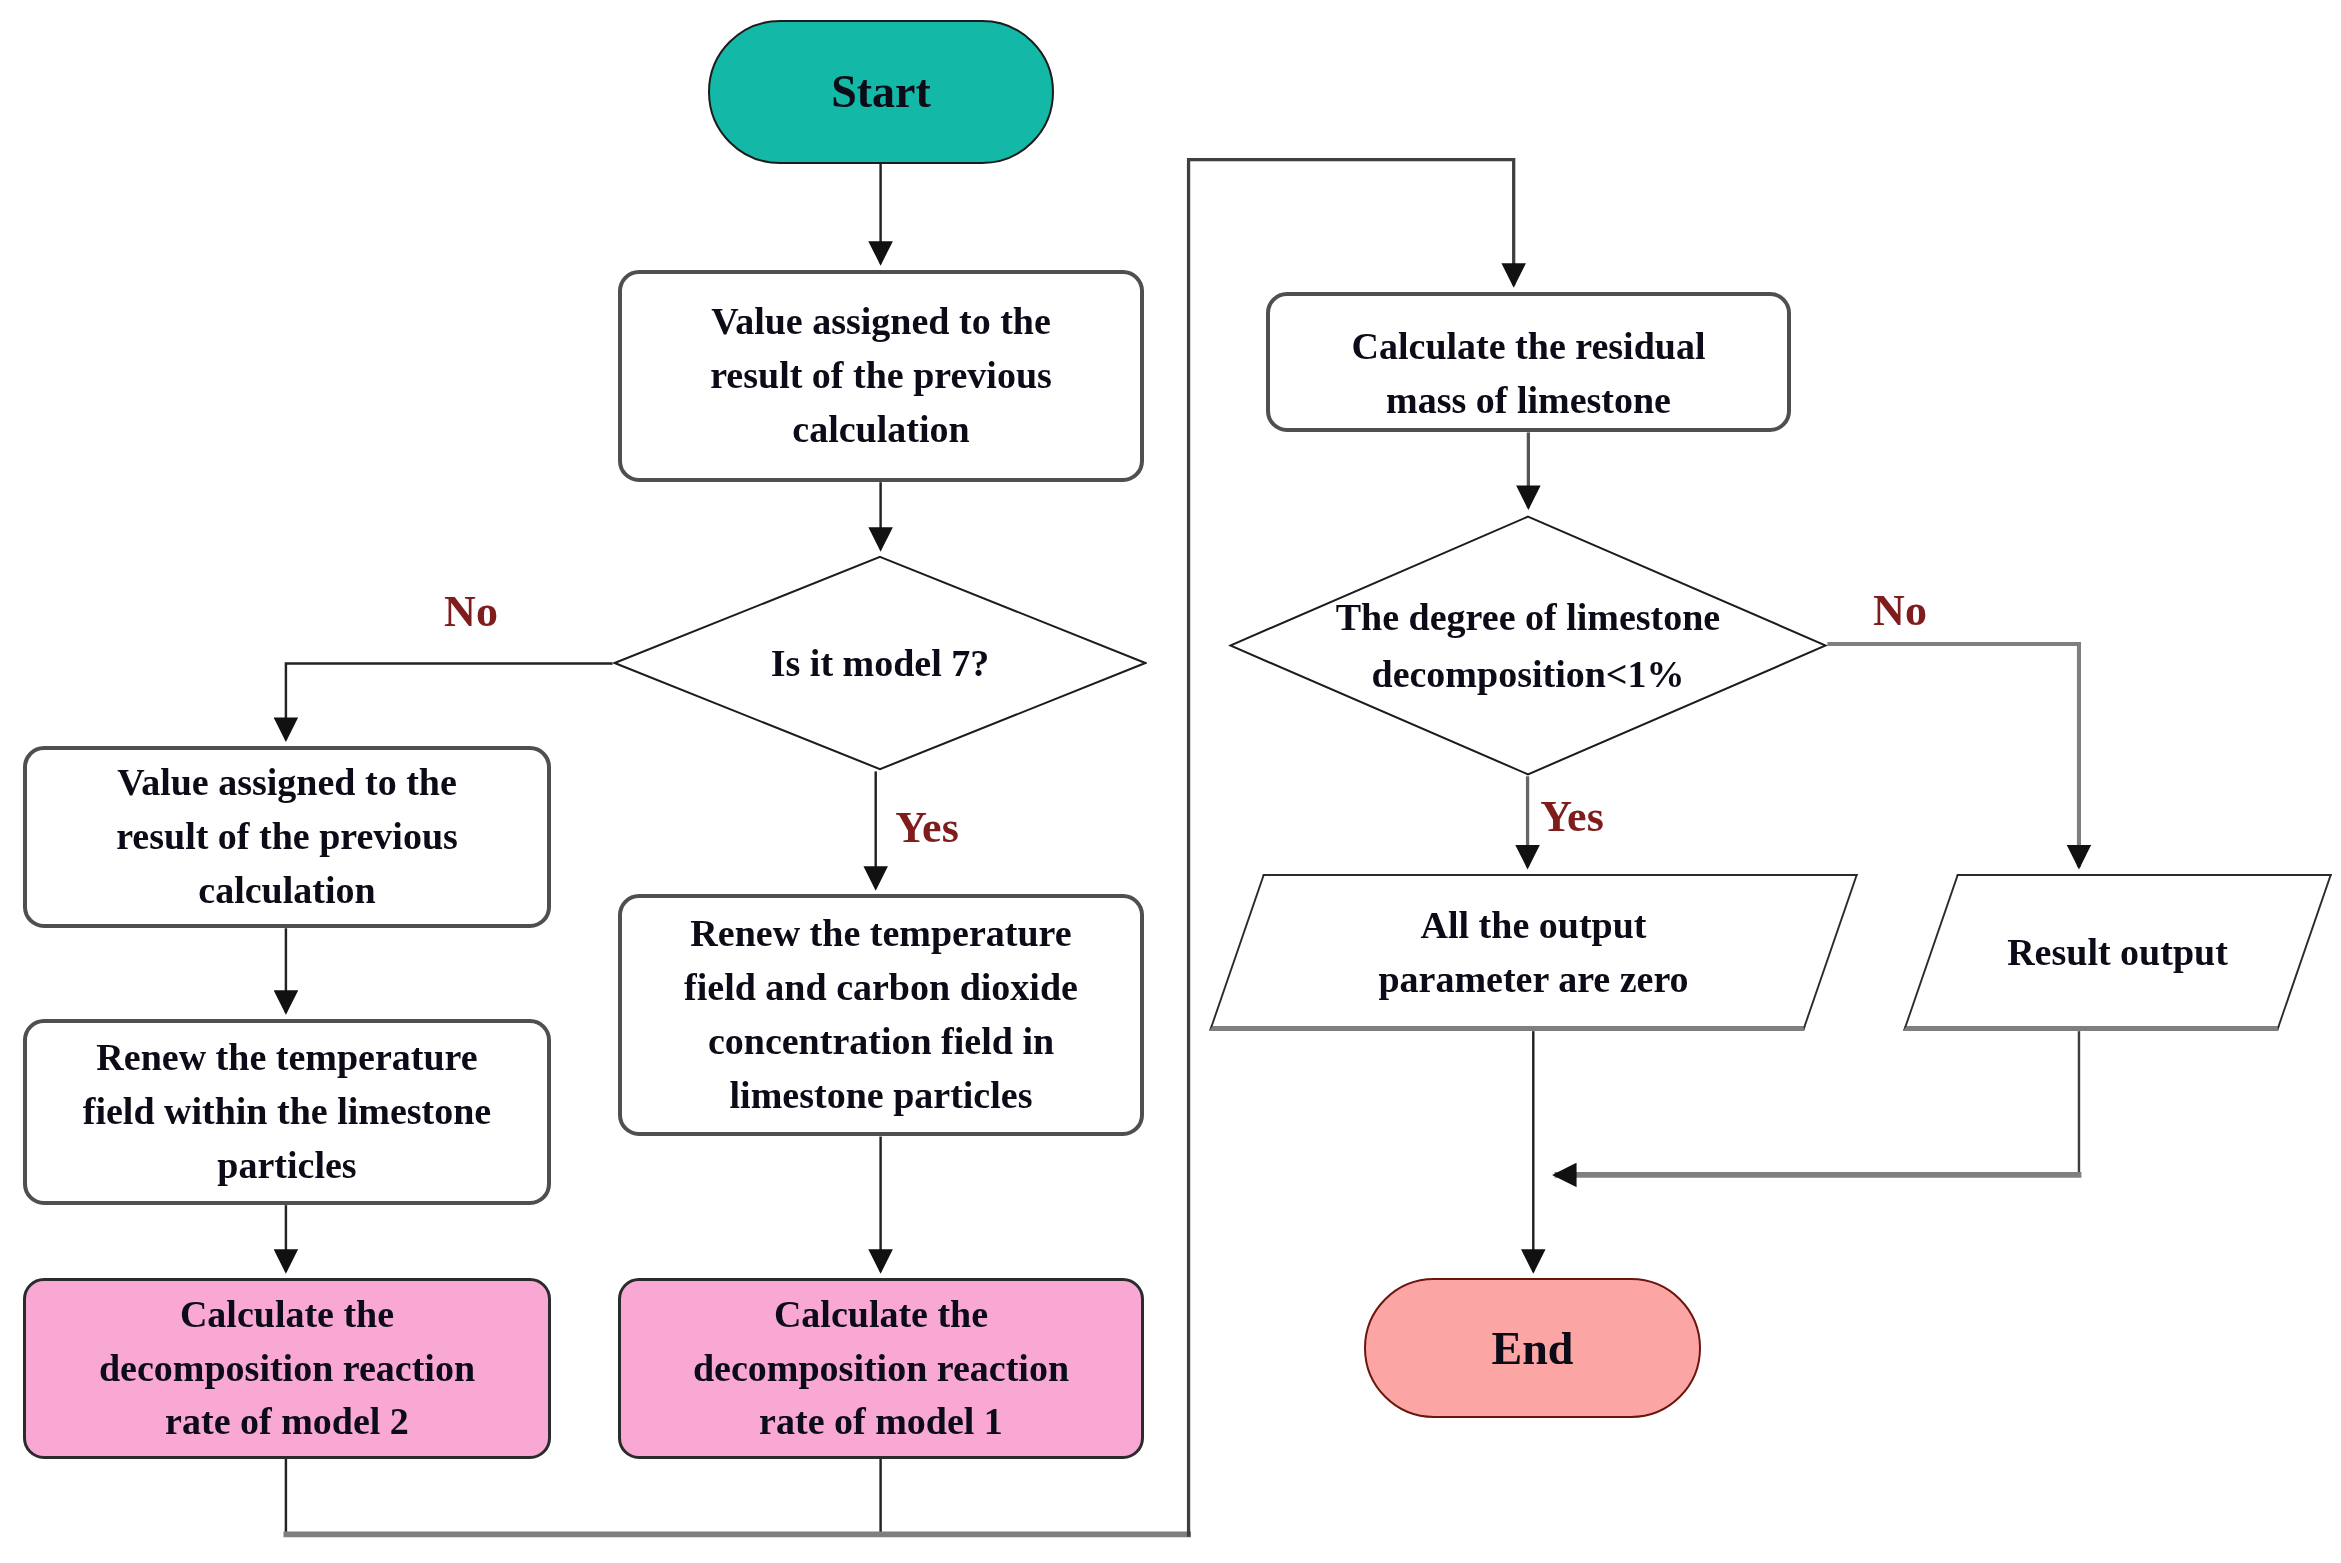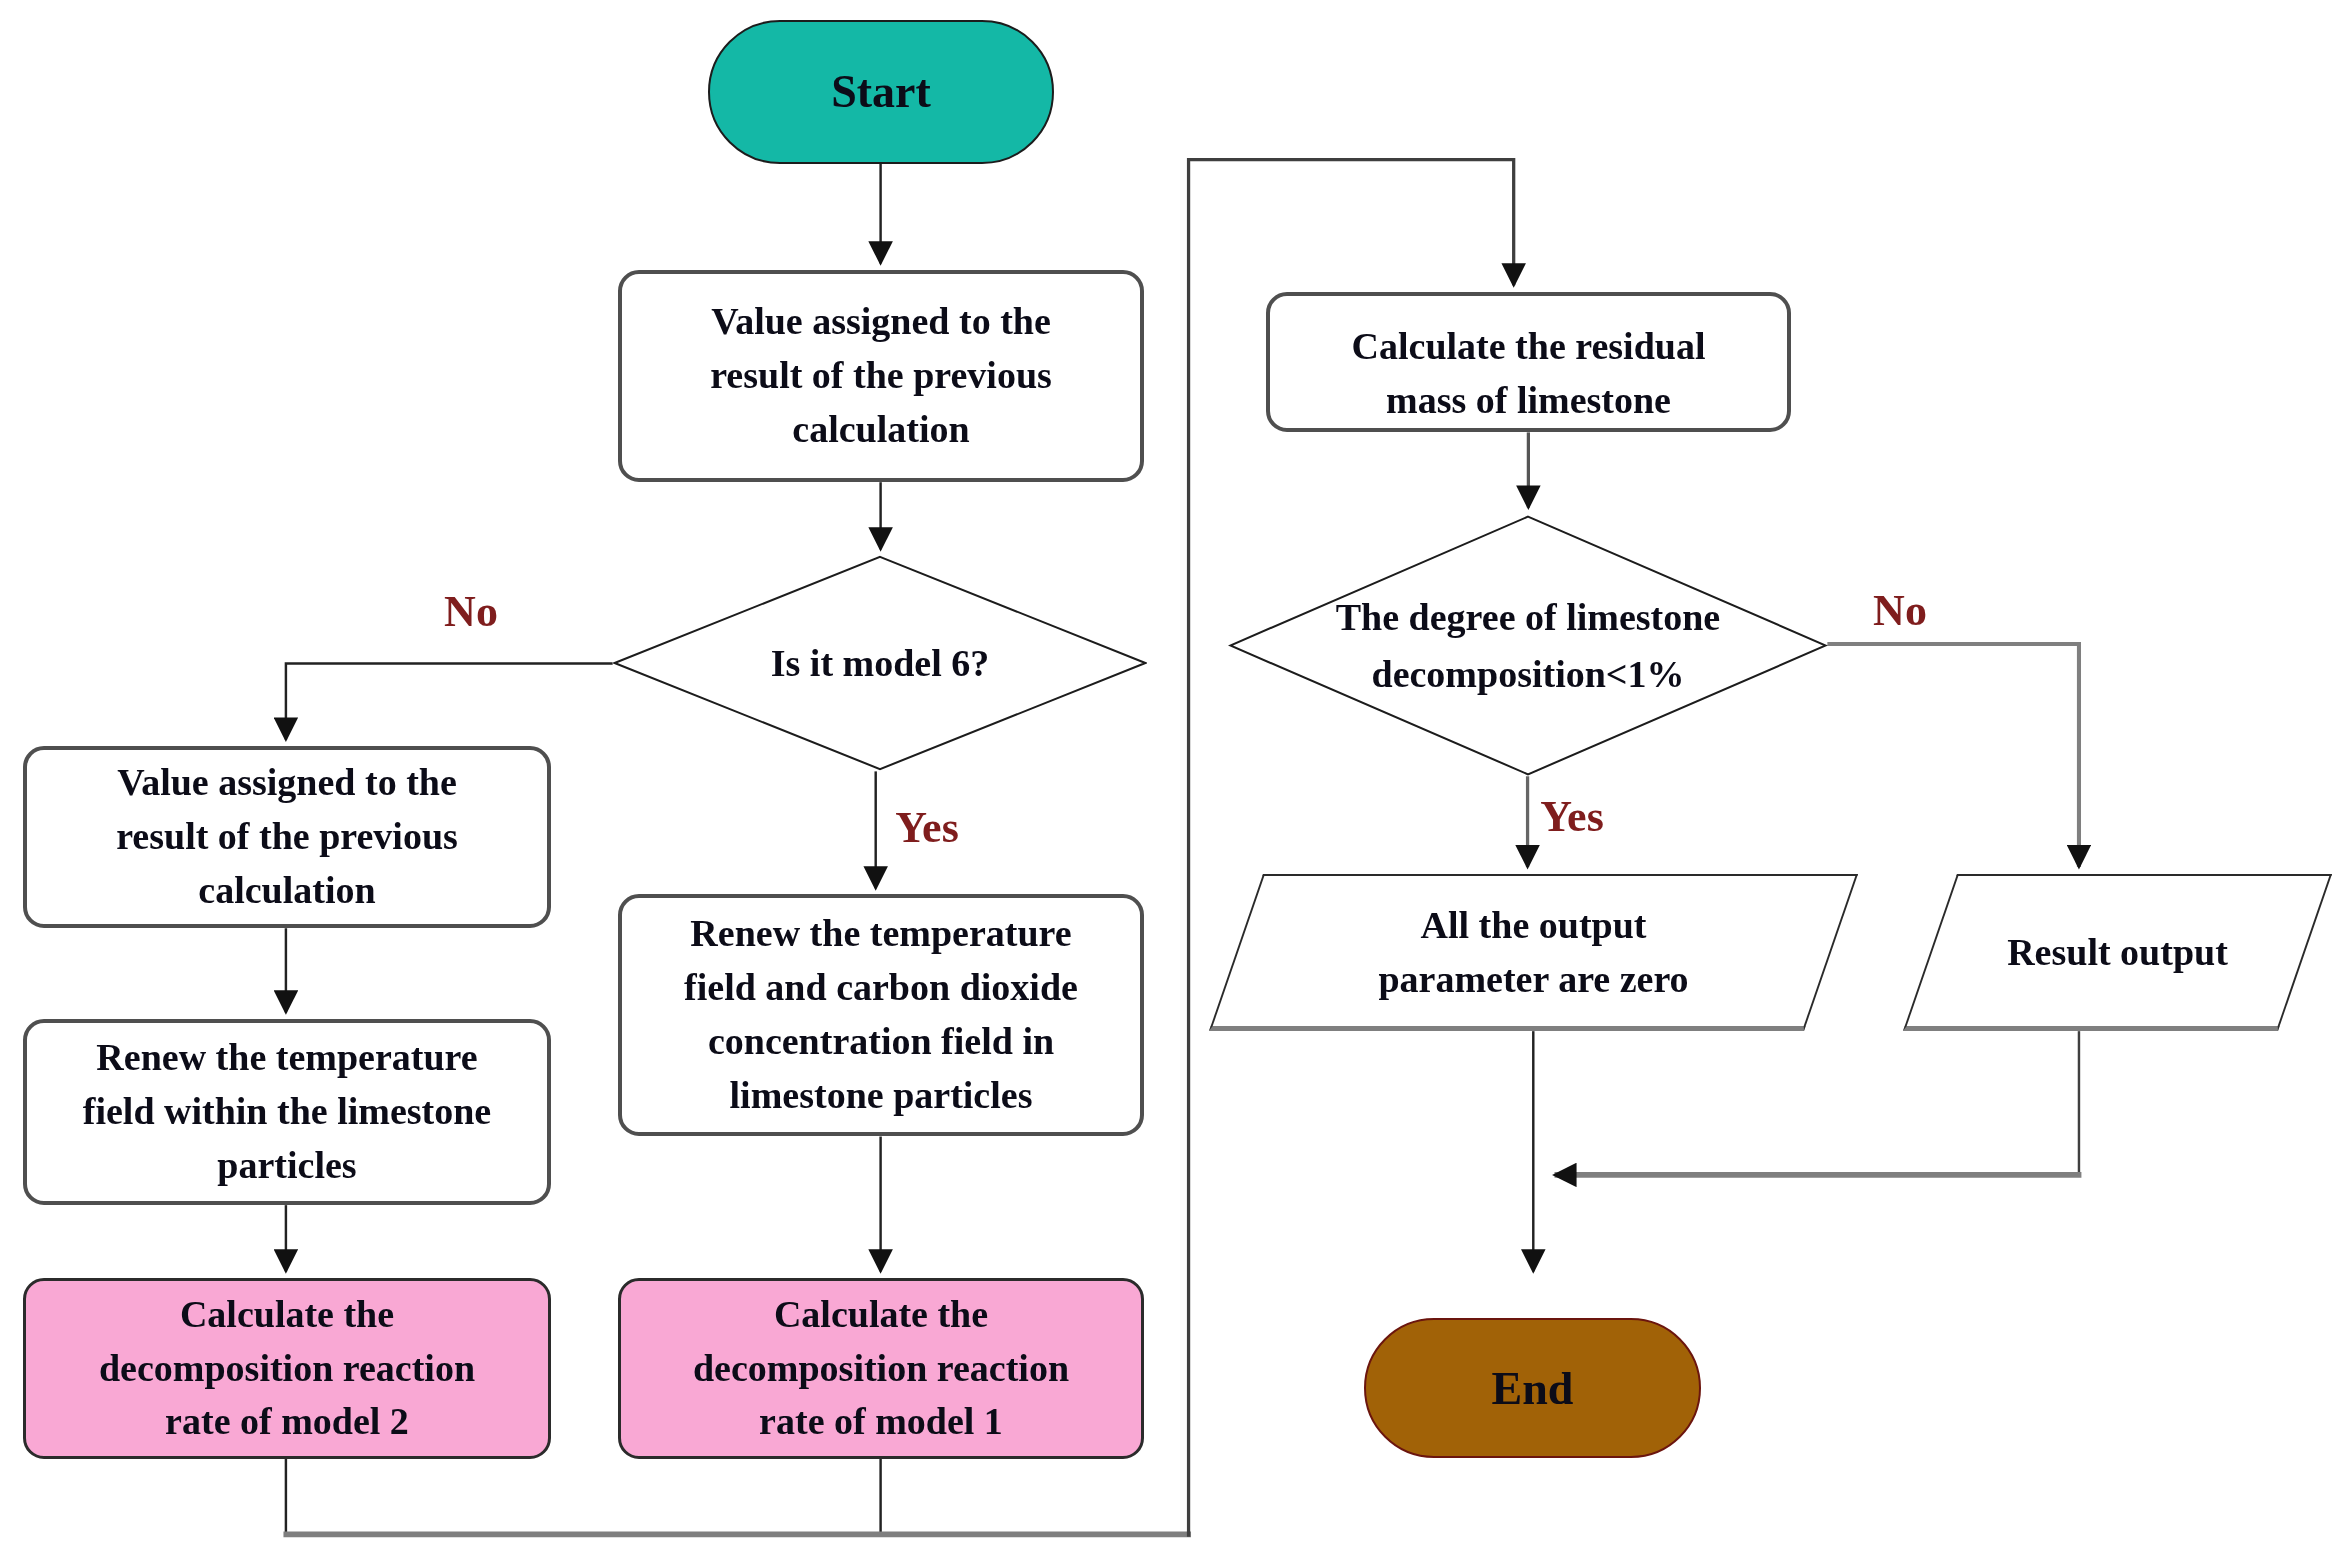--- a/index.html
+++ b/index.html
@@ -13,21 +13,21 @@
     position:absolute; display:flex; align-items:center; justify-content:center;
     text-align:center; box-sizing:border-box;
   }
   .node-text { white-space:pre-line; font-weight:bold; color:#0c0c18; }
 
   .rect  { background:#ffffff; border:4.1px solid #4f4f4f; }
   .rect-dark { background:#f9a8d4; border:3.3px solid #2b2b2b; }
 
   .terminator { border-radius:98px; }
   .start-node { background:#14b8a6; border:2.5px solid #1c1c1c; }
-  .end-node   { background:#a16207; border:2.5px solid #6b150e;margin-top:40px; }
+  .end-node   { background:#fca5a5; border:2.5px solid #6b150e; }
 
   .diamond-wrap { position:absolute; }
   .diamond-wrap svg { position:absolute; left:0; top:0; }
   .diamond-text {
     position:absolute; left:0; top:0; right:0; bottom:0;
     display:flex; align-items:center; justify-content:center; text-align:center;
   }
 
   .para-wrap { position:absolute; }
   .para-bg {
@@ -100,21 +100,21 @@
     <span class="node-text">Value assigned to the
 result of the previous
 calculation</span>
   </div>
 
   <div class="diamond-wrap" style="left:613px; top:555px; width:534px; height:216px;">
     <svg width="534" height="216" viewBox="0 0 654 264">
       <polygon points="327,2 652,132 327,262 2,132" fill="#ffffff" stroke="#1c1c1c" stroke-width="2.5"></polygon>
     </svg>
     <div class="diamond-text fs-diamond">
-      <span class="node-text">Is it model 6?</span>
+      <span class="node-text">Is it model 7?</span>
     </div>
   </div>
 
   <div class="node rect fs-box" style="left:23px; top:746px; width:528px; height:182px;">
     <span class="node-text">Value assigned to the
 result of the previous
 calculation</span>
   </div>
 
   <div class="node rect fs-box" style="left:23px; top:1019px; width:528px; height:186px;">

